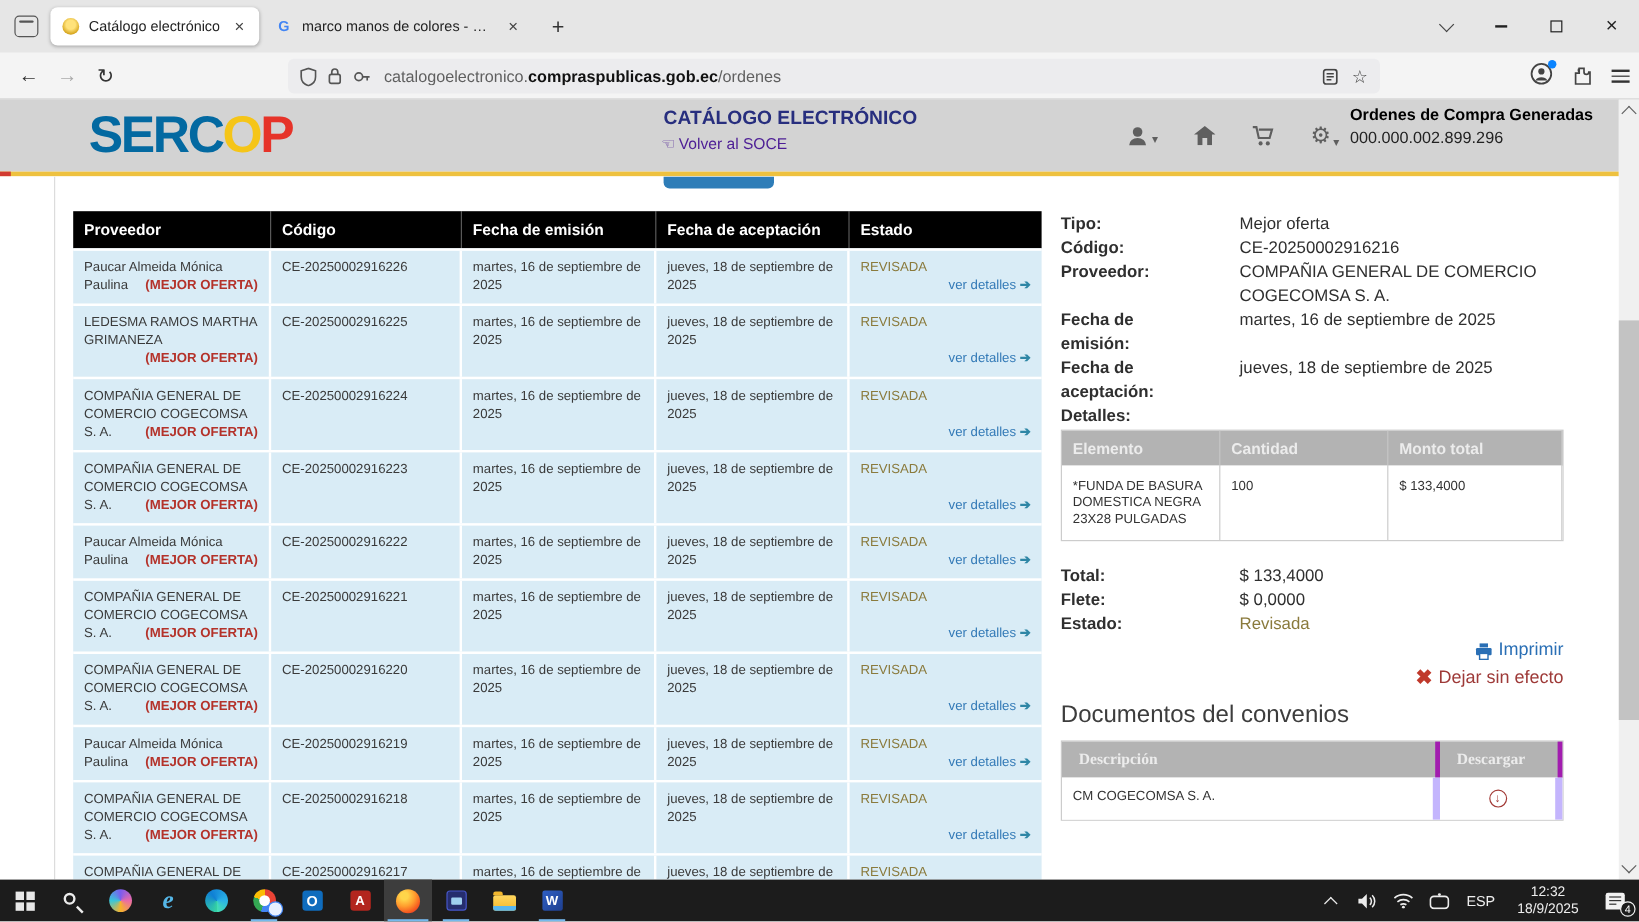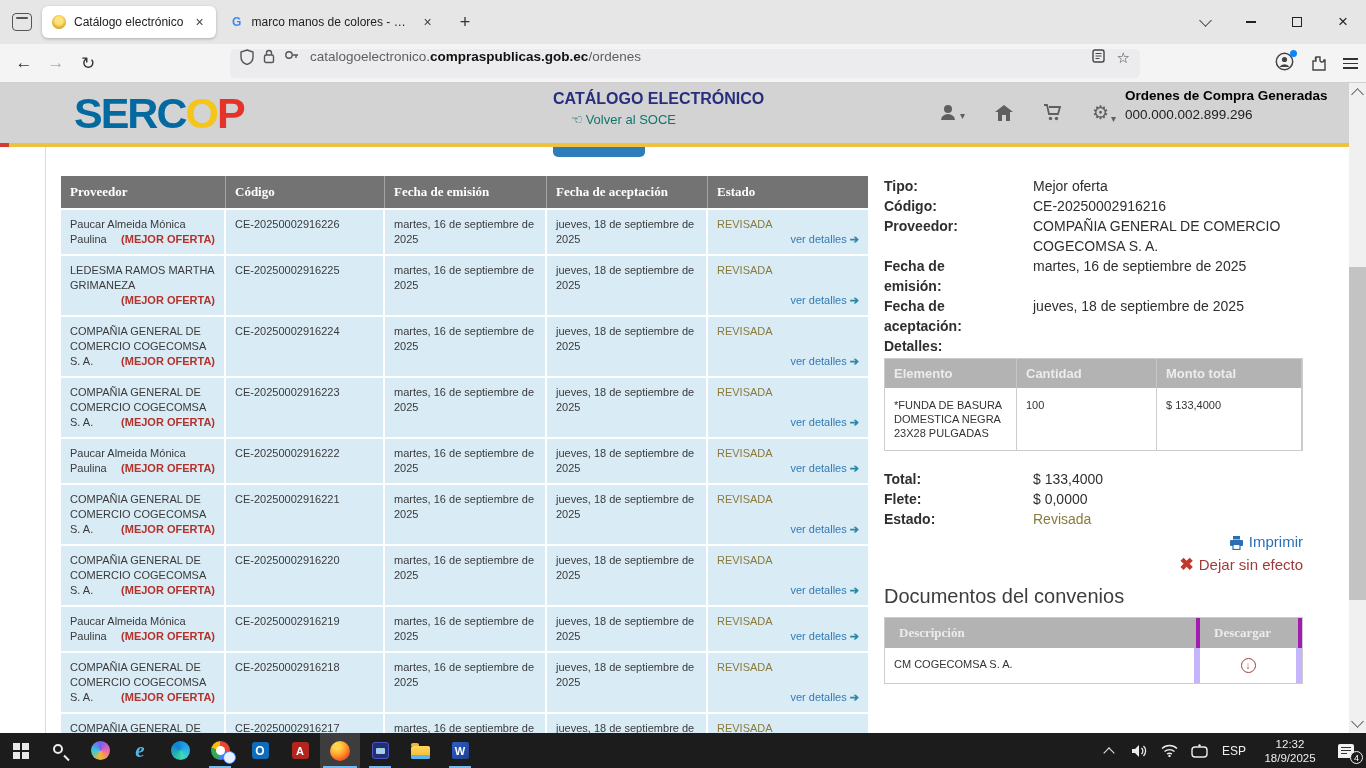--- a/index.html
+++ b/index.html
@@ -20,61 +20,61 @@
   #tab-right { margin-left:auto; display:flex; align-items:center; height:100%; }
   .chev { width:9px; height:9px; border-right:1.6px solid #444; border-bottom:1.6px solid #444; transform:rotate(45deg); margin:0 18px 4px 8px; }
   .wbtn { width:46px; height:44px; display:flex; align-items:center; justify-content:center; }
   .wc-min i { display:block; width:10px; height:1.4px; background:#222; }
   .wc-max i { display:block; width:10px; height:10px; border:1.4px solid #222; }
   .wc-close { font-size:17px; color:#222; }
 
   #toolbar { position:absolute; top:44px; left:0; width:1366px; height:39px; background:#f4f4f4; display:flex; align-items:center; border-bottom:1px solid #d0d0d0; }
   .navbtn { font-size:17px; color:#333; width:32px; text-align:center; }
   .navbtn.disabled { color:#aaa; }
-  #urlbar { position:absolute; left:230px; top:5px; width:910px; height:29px; background:#ececee; border-radius:5px; display:flex; align-items:flex-start; padding:0 10px; }
+  #urlbar { position:absolute; left:240px; top:5px; width:910px; height:29px; background:#ececee; border-radius:5px; display:flex; align-items:center; padding:0 10px; }
   #urlbar svg { flex:0 0 auto; }
   .urltext { font-size:13.5px; margin-left:10px; white-space:nowrap; flex:1 1 auto; overflow:hidden; }
   .u-dim { color:#5f5f5f; } .u-strong { color:#111; font-weight:bold; }
   .star { font-size:15px; color:#444; margin-left:12px; }
   #tb-right { position:absolute; right:8px; top:0; height:39px; display:flex; align-items:center; gap:16px; }
   .acct { position:relative; }
   .acct .dot { position:absolute; right:-3px; top:-2px; width:7px; height:7px; border-radius:50%; background:#0a84ff; }
   .burger { display:flex; flex-direction:column; gap:3px; }
   .burger i { width:15px; height:1.8px; background:#333; }
 
   
   #siteheader { position:absolute; top:83px; left:0; width:1349px; height:60px; background:#d3d3d3; }
   #logo { position:absolute; left:74px; top:6px; font-size:43px; font-weight:bold; letter-spacing:-2px; }
   #logo .b { color:#0369a1; } #logo .y { color:#f5c518; } #logo .r { color:#e63329; }
   #searchbox { position:absolute; left:300px; top:13px; width:237px; height:33px; background:#fff; border:1px solid #cfcfcf; display:flex; }
   #searchbox input { flex:1; border:0; outline:0; padding:0 10px; font-size:13px; color:#333; background:transparent; font-family:"Liberation Sans",sans-serif; }
   #searchbtn { width:44px; border-left:1px solid #ddd; display:flex; align-items:center; justify-content:center; }
   .mag { width:9px; height:9px; border:2px solid #222; border-radius:50%; position:relative; }
   .mag::after { content:""; position:absolute; width:6px; height:2px; background:#222; transform:rotate(45deg); left:7px; top:9px; }
   #cat-title { position:absolute; left:553px; top:7px; font-size:16px; font-weight:bold; color:#272e7e; }
-  #soce { position:absolute; left:551px; top:29px; font-size:13px; color:#0f766e;margin-left:20px; }
+  #soce { position:absolute; left:551px; top:29px; font-size:13px; color:#4c1d95; }
   #soce .hand { font-size:13px; margin-right:3px; }
   #hdr-icons { position:absolute; left:940px; top:18px; display:flex; gap:30px; align-items:center; color:#5f5f5f; }
   .hic { display:flex; align-items:flex-end; }
   .caret { font-size:10px; color:#5f5f5f; margin-left:2px; }
   .gearg { font-size:19px; color:#5f5f5f; }
   #acct-info { position:absolute; left:1125px; top:5px; width:215px; }
   #acct-info .l1 { font-size:13.5px; font-weight:bold; color:#000000; }
   #acct-info .l2 { font-size:13.5px; color:#222; margin-top:4px; }
   #yellowline { position:absolute; top:143px; left:0; width:1349px; height:4px; background:#eec13f; }
   #redtick { position:absolute; top:143px; left:0; width:9px; height:4px; background:#d23b30; }
 
   
   #content { position:absolute; top:147px; left:0; width:1349px; height:586px; background:#fff; overflow:hidden; }
   #vline { position:absolute; left:45px; top:0; bottom:0; width:1px; background:#dcdcdc; }
   #bluebtn { position:absolute; left:553px; top:0; width:92px; height:10px; background:#2e7db8; border-radius:0 0 5px 5px; }
 
   
   #orders { position:absolute; left:61px; top:29px; width:807px; }
-  .ohead { display:grid; grid-template-columns:165px 159px 162px 161px 160px; background:#737373;font-family:Liberation Serif, serif; }
+  .ohead { display:grid; grid-template-columns:165px 159px 162px 161px 160px; background:#000000; }
   .ohead > div { color:#fff; font-size:13px; font-weight:bold; padding:8px 9px; border-right:1px solid rgba(255,255,255,.35); }
   .ohead > div:last-child { border-right:0; }
   .orow { display:grid; grid-template-columns:165px 159px 162px 161px 160px; background:#d9ecf6; border-top:2px solid #fff; }
   .ocell { font-size:11px; color:#3a3a3a; padding:7px 9px; line-height:15px; border-right:2px solid #fff; }
   .ocell:last-child { border-right:0; }
   .pname { color:#3a3a3a; }
   .mejor { color:#b4322a; font-weight:bold; float:right; }
   .c-estado { display:flex; flex-direction:column; justify-content:space-between; }
   .revisada { color:#8a7a3c; }
   .verlink { align-self:flex-end; color:#337ab7; text-decoration:none; }

